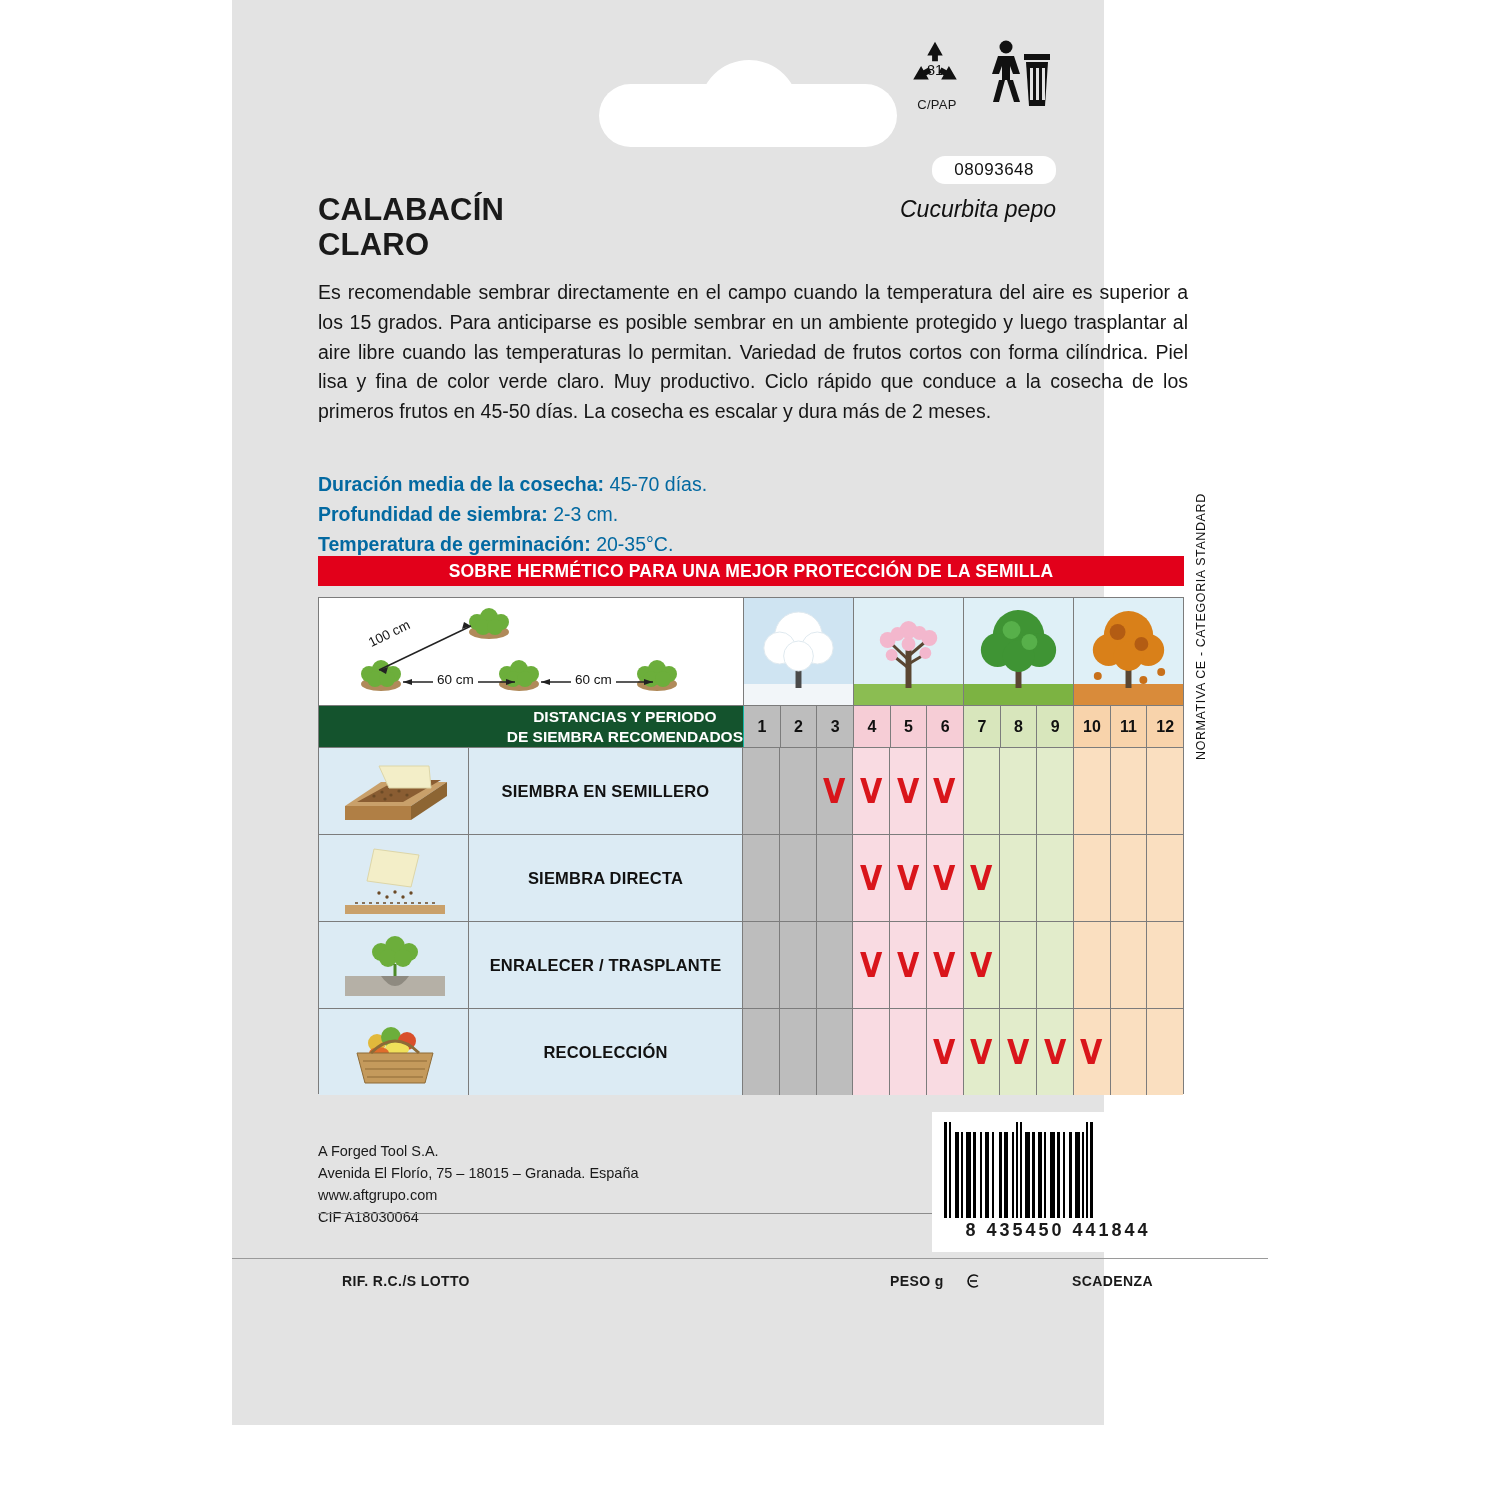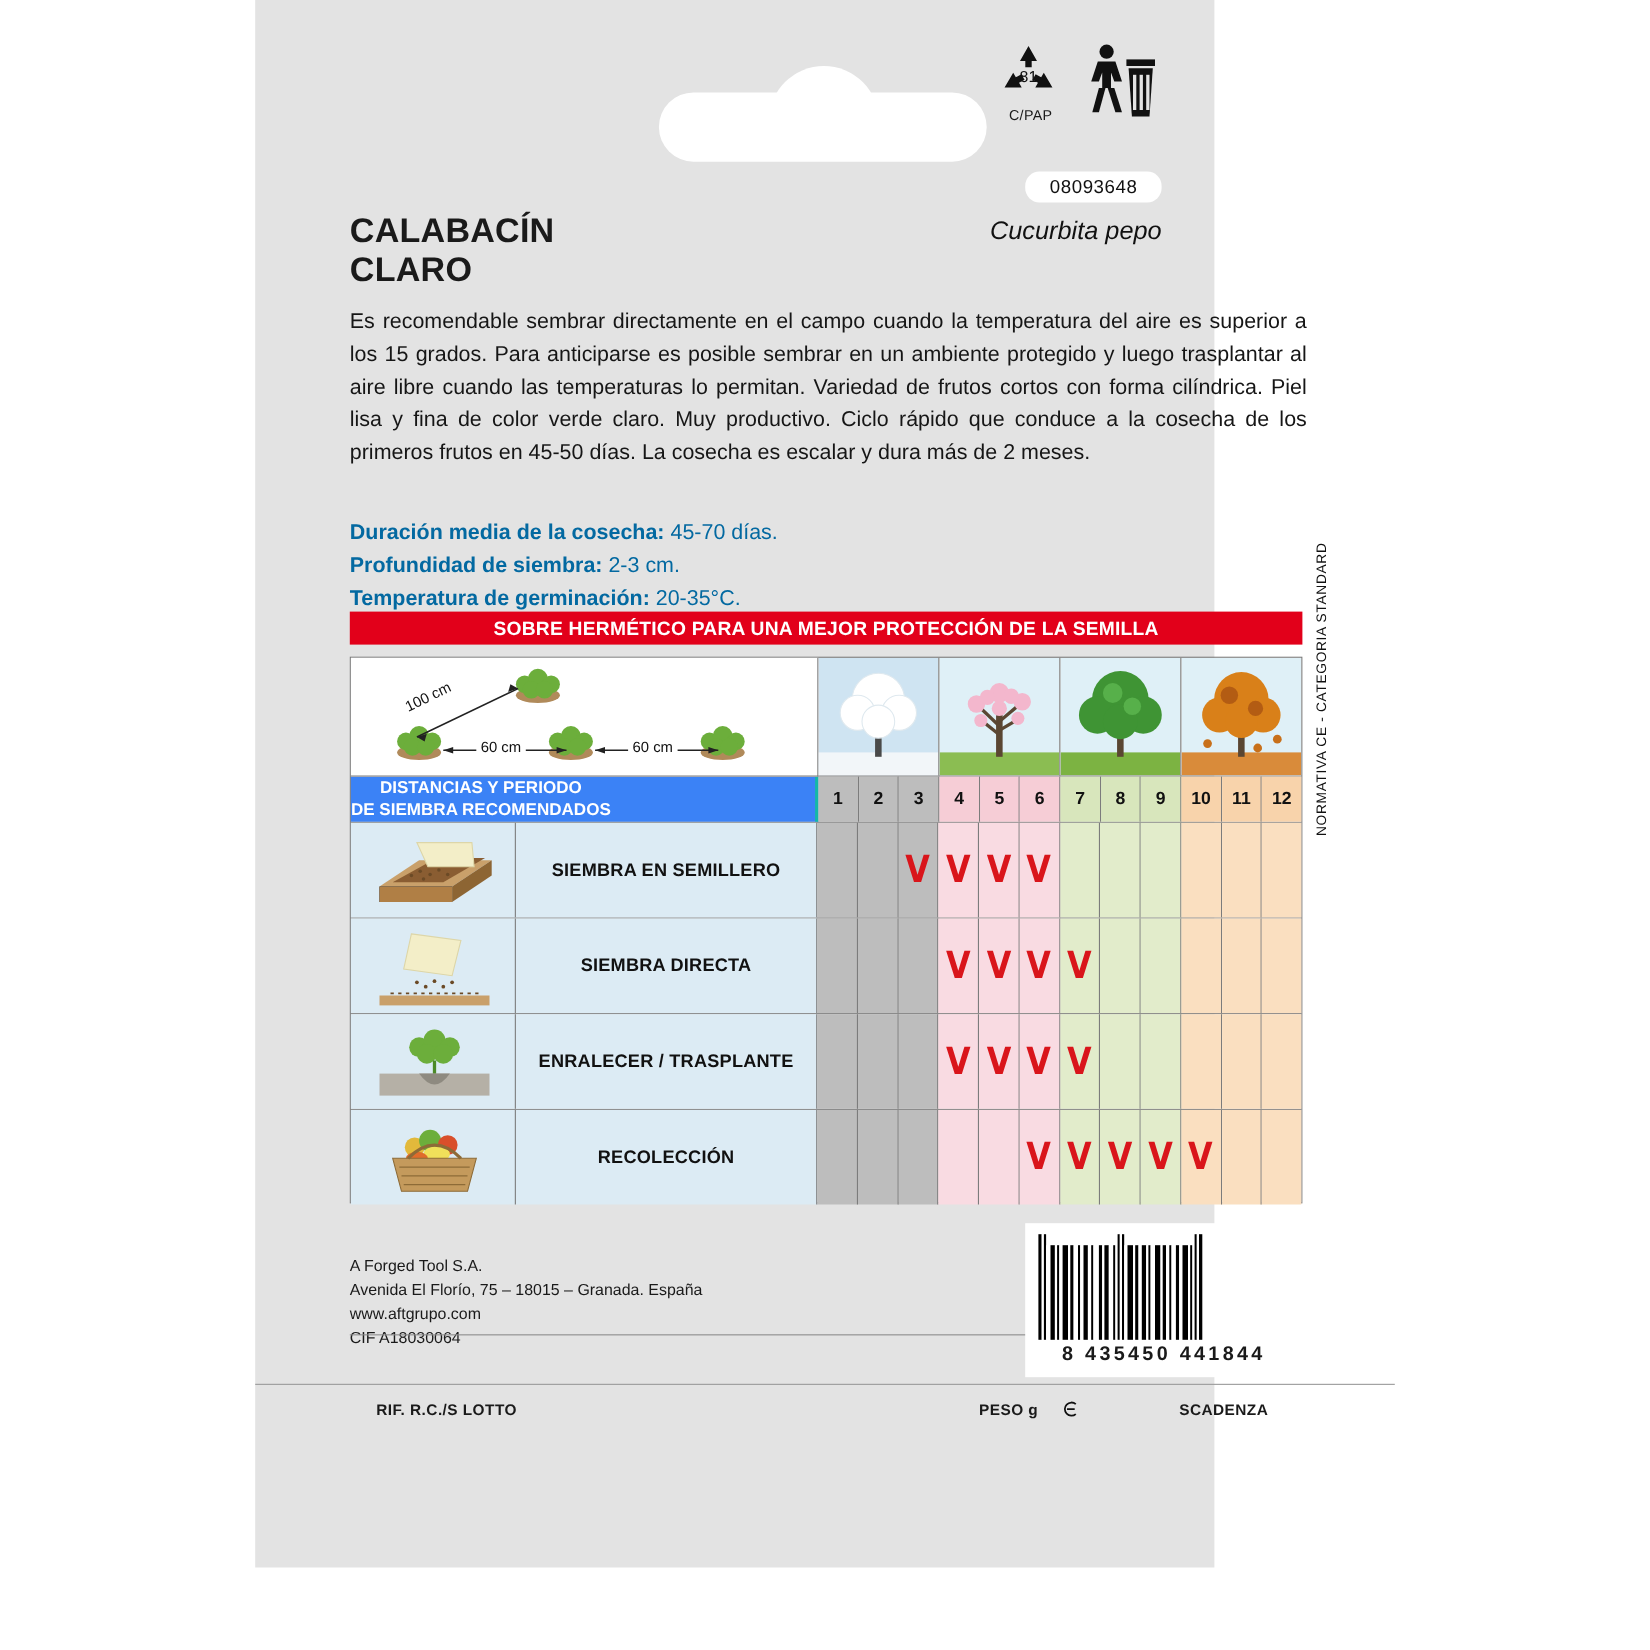--- a/index.html
+++ b/index.html
@@ -79,24 +79,24 @@
   .diagram{
     width:425px;height:108px;box-sizing:border-box;
     border-right:1px solid #7c7c7c;border-bottom:1px solid #7c7c7c;
     background:#ffffff;position:relative;
   }
   .seasons{flex:1;display:flex;height:108px;box-sizing:border-box;border-bottom:1px solid #7c7c7c;}
   .season{flex:1;position:relative;overflow:hidden;border-right:1px solid #7c7c7c;}
   .season:last-child{border-right:none;}
   .blackbar{
     width:425px;box-sizing:border-box;
-    background:#3b82f6;color:#ffffff;
+    background:#14532d;color:#ffffff;
     font-size:15.5px;font-weight:bold;line-height:1.25;
-    display:flex;align-items:center;justify-content:flex-start;text-align:center;
-    border-right:3px solid #14b8a6;
+    display:flex;align-items:center;justify-content:flex-end;text-align:center;
+    border-right:1px solid #14b8a6;
     height:41px;
   }
   .months{flex:1;display:flex;height:41px;}
   .mo{
     flex:1;border-right:1px solid #7c7c7c;
     display:flex;align-items:center;justify-content:center;
     font-size:16px;font-weight:bold;color:#111;
     box-sizing:border-box;
   }
   .mo:last-child{border-right:none;}

